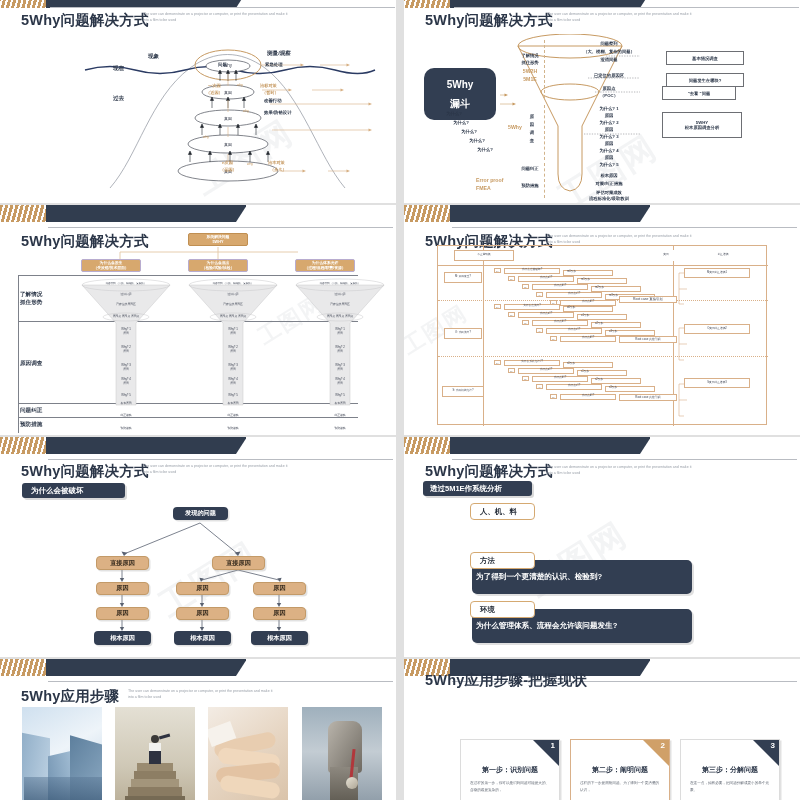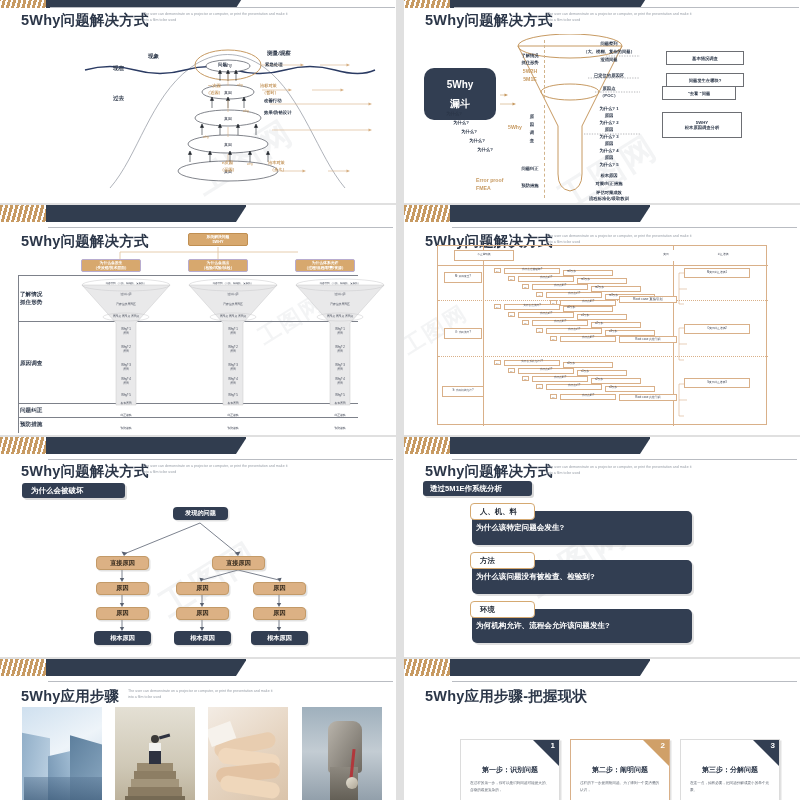--- a/index.html
+++ b/index.html
@@ -681,29 +681,28 @@
       <div class="hdr-stripes"></div>
     </div>
     <div class="hdr-rule"></div>
     <div class="title" style="top:25px">5Why问题解决方式</div>
     <div class="subtitle" style="left:143px; top:28px">The user can demonstrate on a projector or computer, or print the presentation and make it into a film to be used</div>
     <div class="wm" style="left:120px; top:100px">工图网</div>
 
     <div class="s6-tag">透过5M1E作系统分析</div>
 
     <div class="s6-row" style="top:66px">
-      <div class="s6-body">为什么该特定问题会发生?</div>
       <div class="s6-head">人、机、料</div>
     </div>
     <div class="s6-row" style="top:115px">
-      <div class="s6-body">为什么该问题没有被检查、检验到?</div>
+      <div class="s6-body">为了得到一个更清楚的认识、检验到?</div>
       <div class="s6-head">方法</div>
     </div>
     <div class="s6-row" style="top:164px">
-      <div class="s6-body">为何机构允许、流程会允许该问题发生?</div>
+      <div class="s6-body">为什么管理体系、流程会允许该问题发生?</div>
       <div class="s6-head">环境</div>
     </div>
   </div>
 
   <div class="slide">
     <div class="hdr-band">
       <div class="hdr-navy"></div>
       <div class="hdr-stripes"></div>
     </div>
     <div class="hdr-rule"></div>
@@ -744,21 +743,21 @@
       <i style="left:44px;top:70px;width:12px;height:12px;border-radius:50%;background:linear-gradient(140deg,#e8e3d6,#aca494)"></i>
     </div>
   </div>
 
   <div class="slide">
     <div class="hdr-band">
       <div class="hdr-navy"></div>
       <div class="hdr-stripes"></div>
     </div>
     <div class="hdr-rule"></div>
-    <div class="title" style="top:28px">5Why应用步骤-把握现状</div>
+    <div class="title" style="top:12px">5Why应用步骤-把握现状</div>
 
     <div class="s8-card" style="left:56px">
       <div class="s8-corner" style="background:#323e52">
         <span>1</span>
       </div>
       <div class="s8-title">第一步：识别问题</div>
       <div class="s8-txt">在过程的第一步，你可以意识到问题可能是大的、含糊的或是复杂的，</div>
     </div>
     <div class="s8-card tan" style="left:166px">
       <div class="s8-corner" style="background:#d0a068">

